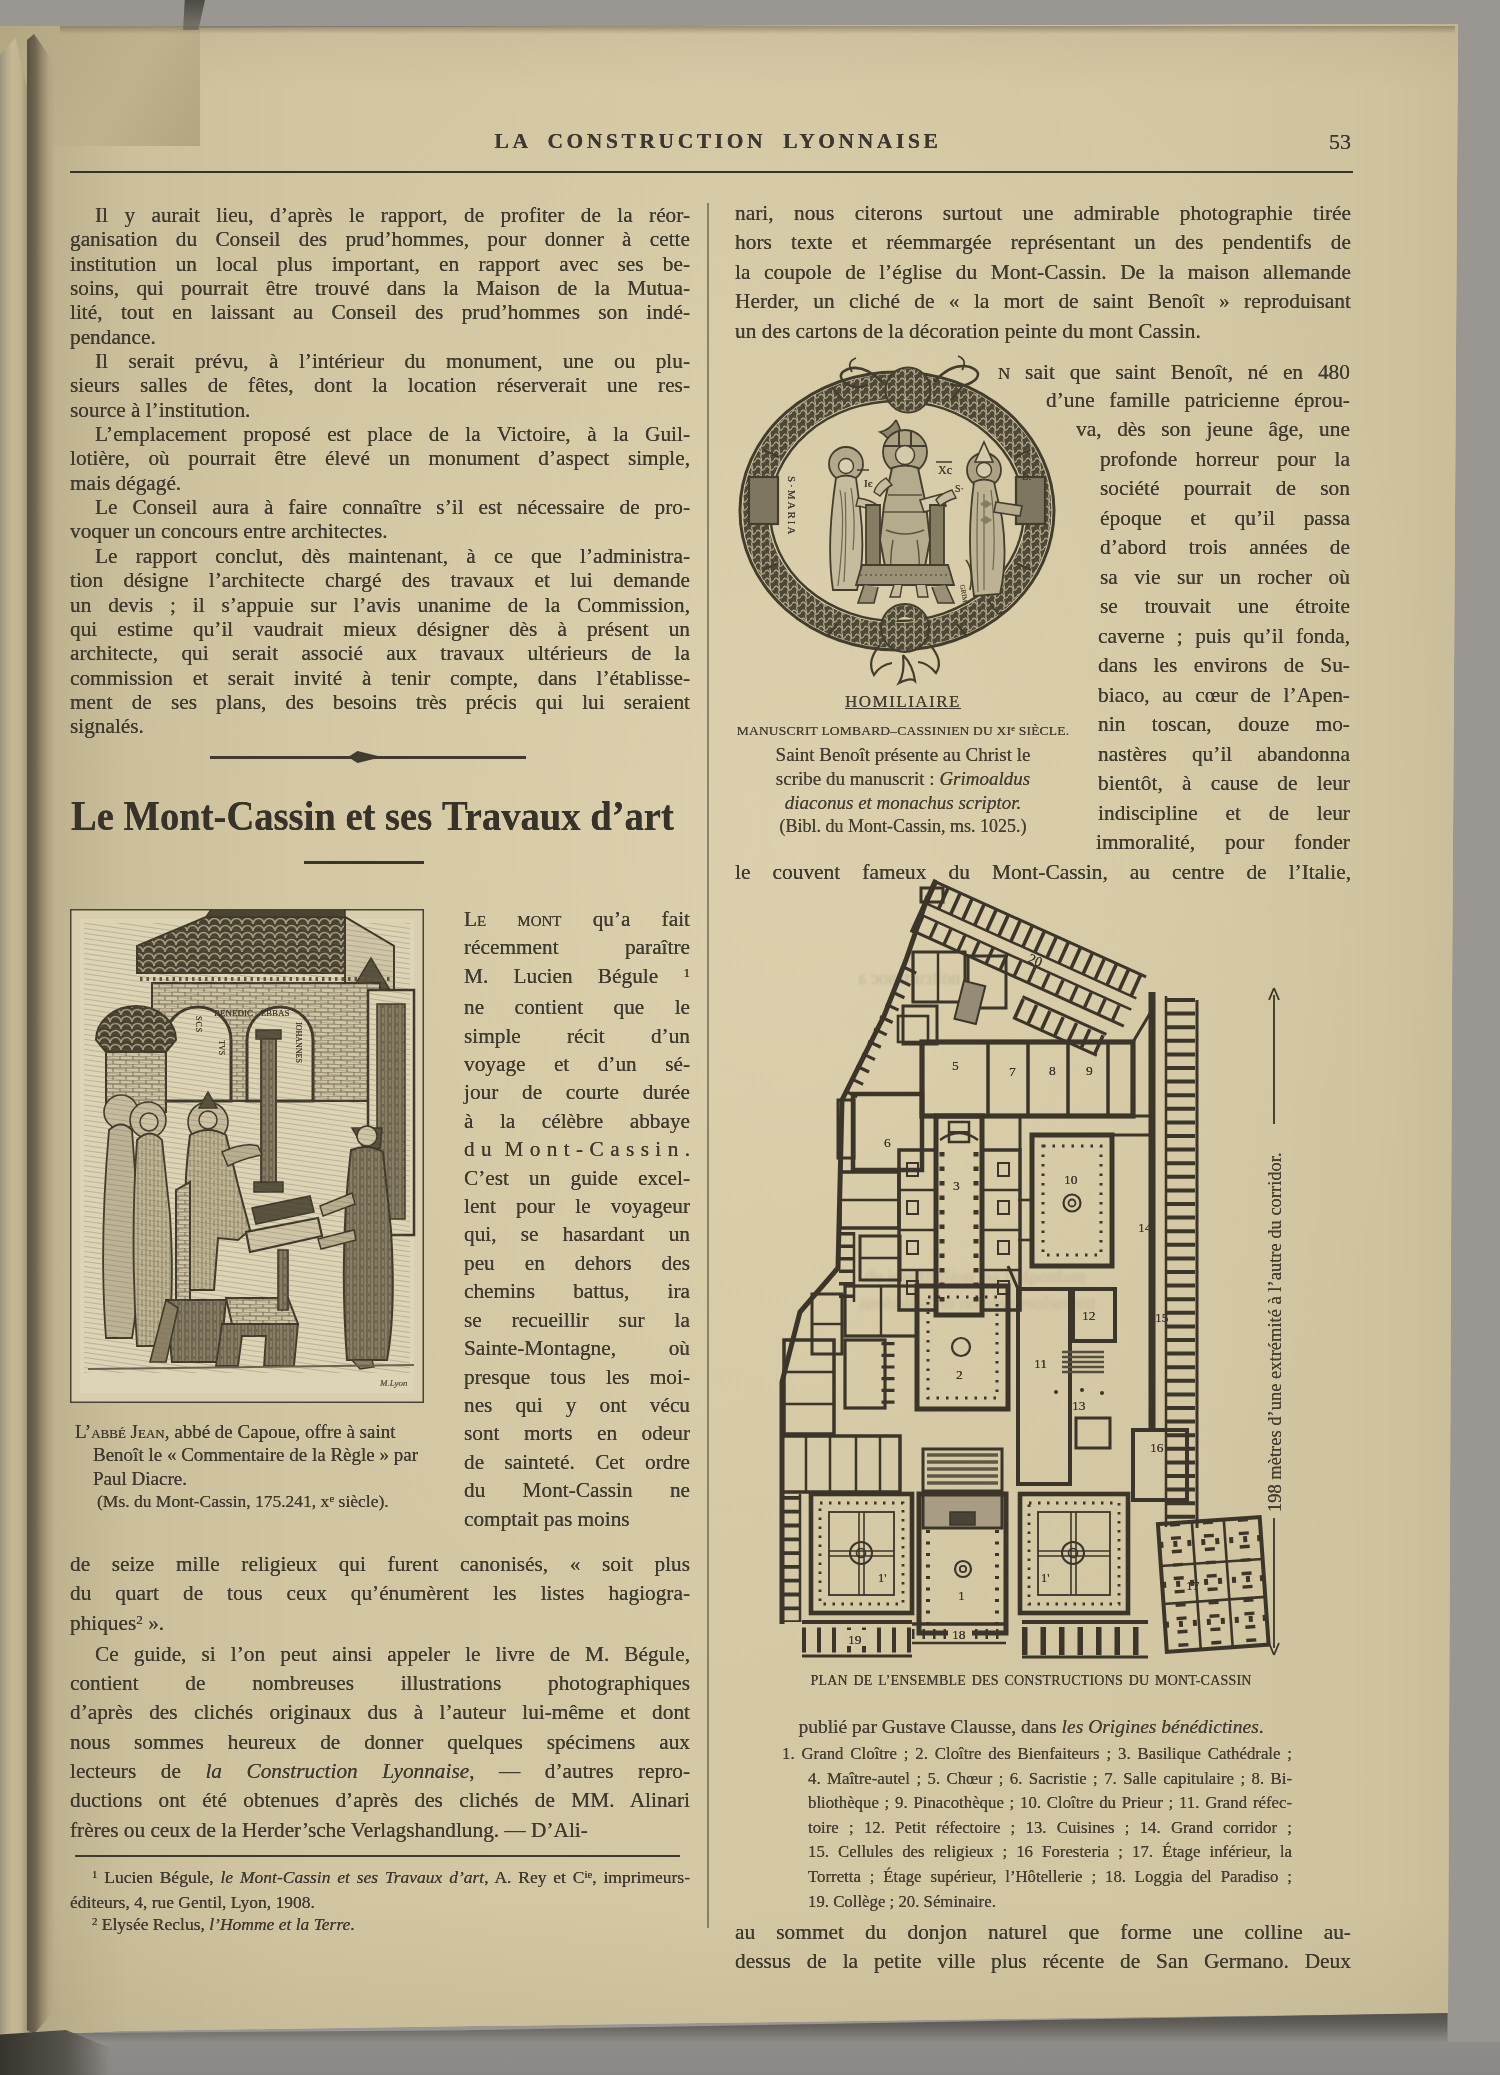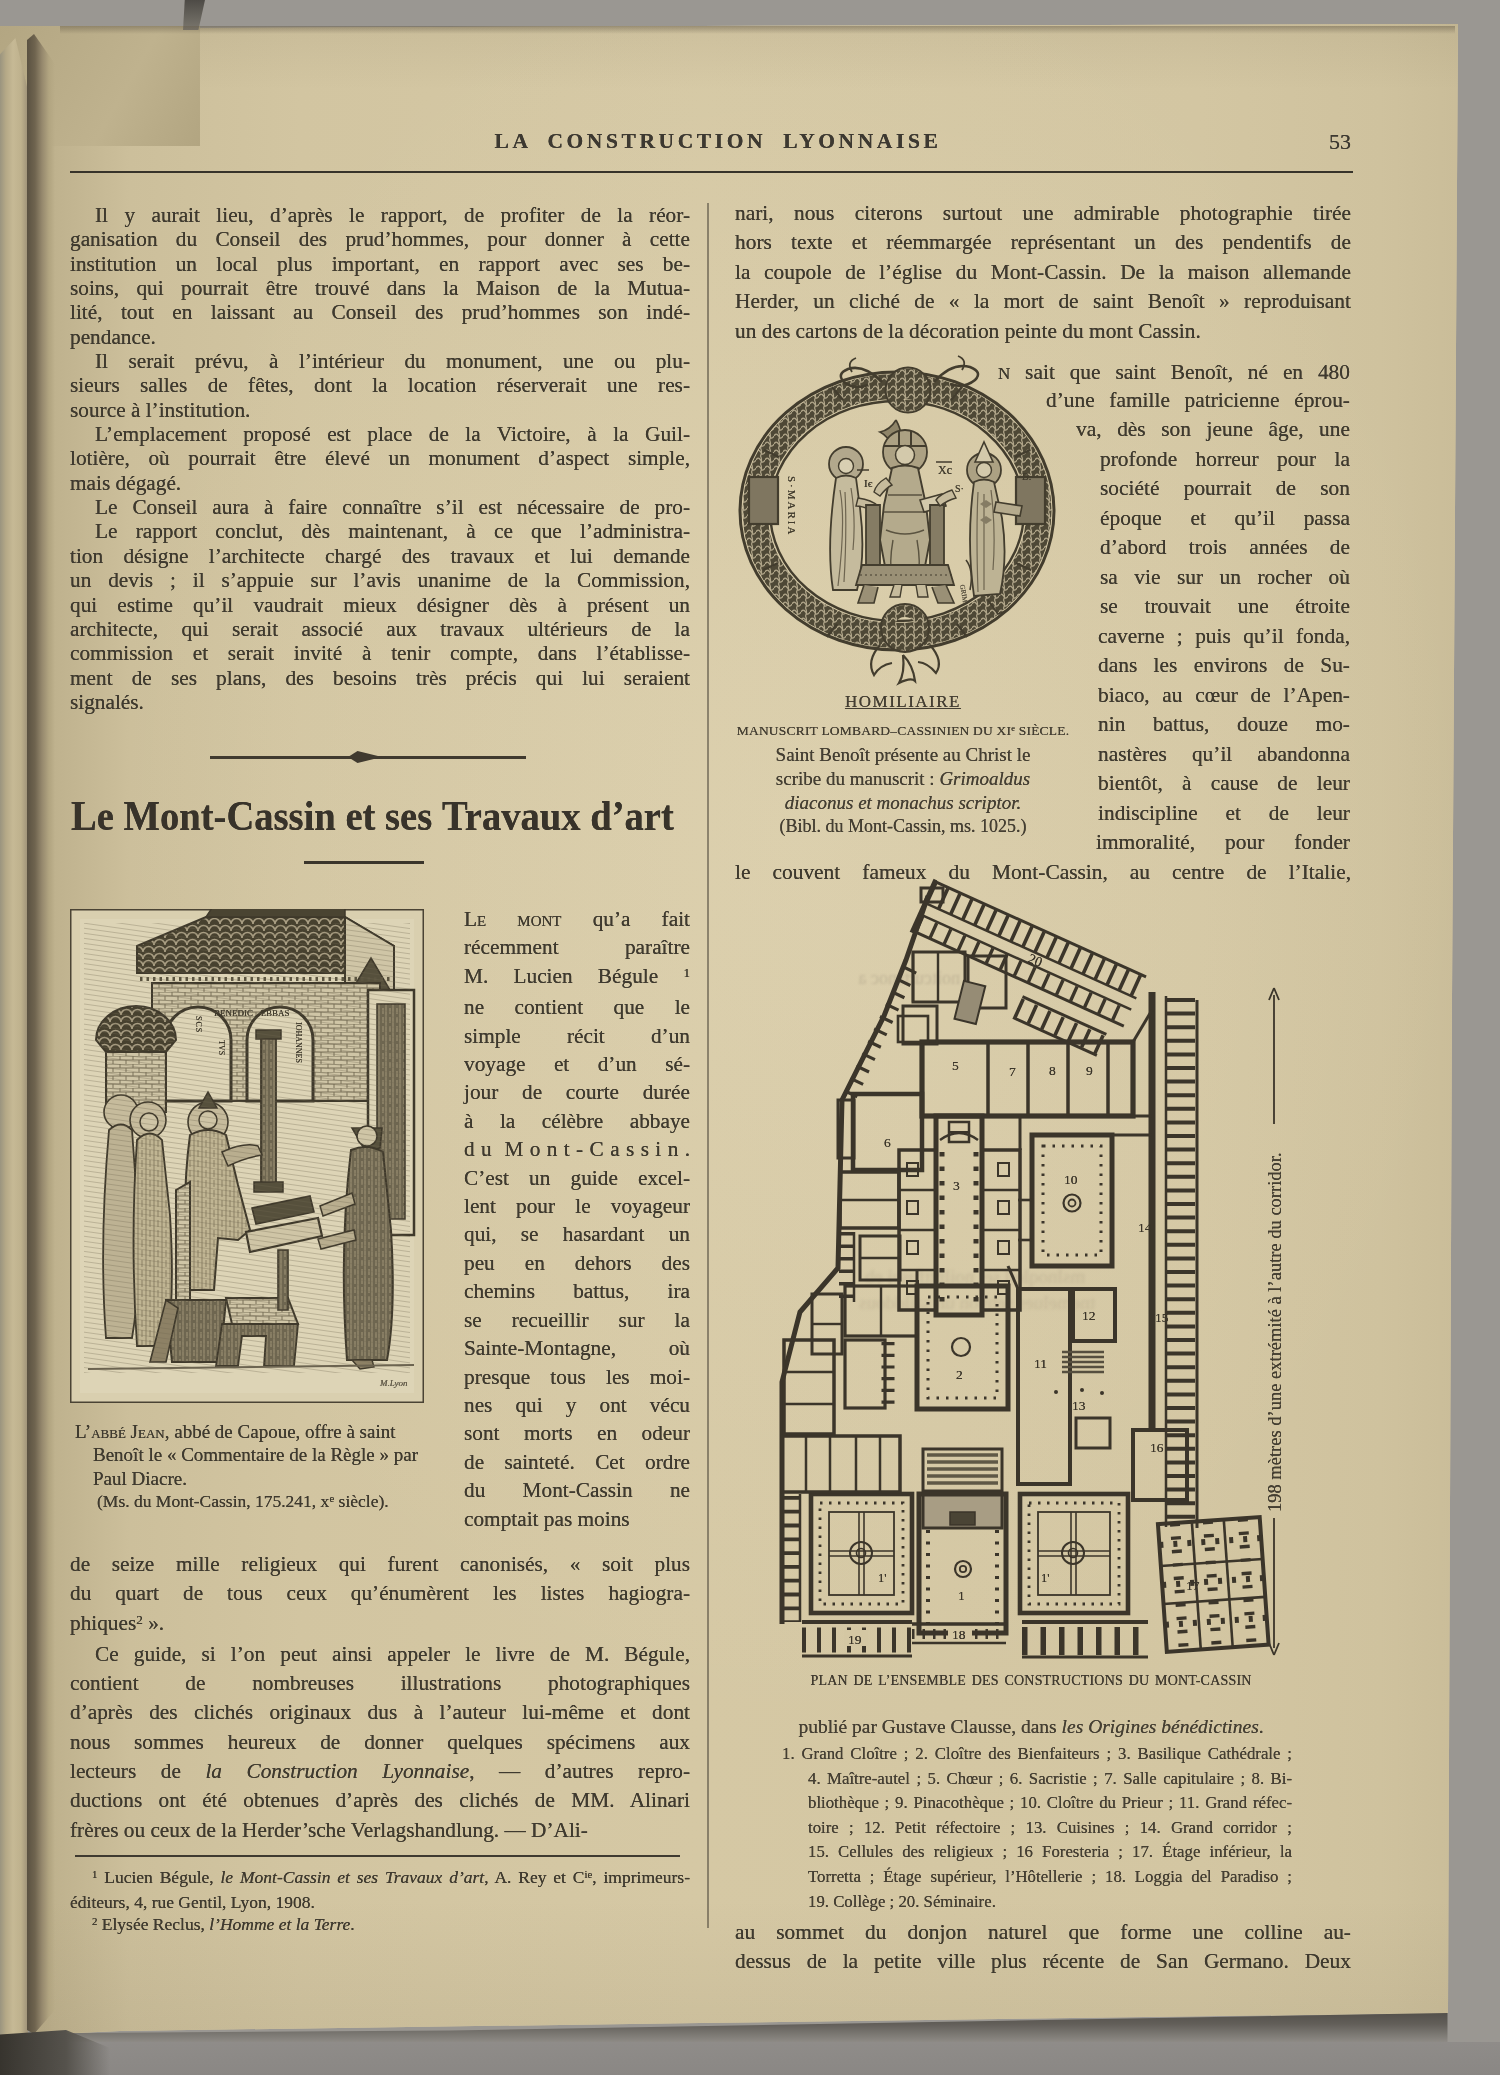--- a/index.html
+++ b/index.html
@@ -61,20 +61,21 @@
     <div class="jl">soins, qui pourrait être trouvé dans la Maison de la Mutua-</div>
     <div class="jl">lité, tout en laissant au Conseil des prud’hommes son indé-</div>
     <div class="ll">pendance.</div>
     <div class="jl ind">Il serait prévu, à l’intérieur du monument, une ou plu-</div>
     <div class="jl">sieurs salles de fêtes, dont la location réserverait une res-</div>
     <div class="ll">source à l’institution.</div>
     <div class="jl ind">L’emplacement proposé est place de la Victoire, à la Guil-</div>
     <div class="jl">lotière, où pourrait être élevé un monument d’aspect simple,</div>
     <div class="ll">mais dégagé.</div>
     <div class="jl ind">Le Conseil aura à faire connaître s’il est nécessaire de pro-</div>
+    <div class="ll">voquer un concours entre architectes.</div>
     <div class="jl ind">Le rapport conclut, dès maintenant, à ce que l’administra-</div>
     <div class="jl">tion désigne l’architecte chargé des travaux et lui demande</div>
     <div class="jl">un devis&nbsp;; il s’appuie sur l’avis unanime de la Commission,</div>
     <div class="jl">qui estime qu’il vaudrait mieux désigner dès à présent un</div>
     <div class="jl">architecte, qui serait associé aux travaux ultérieurs de la</div>
     <div class="jl">commission et serait invité à tenir compte, dans l’établisse-</div>
     <div class="jl">ment de ses plans, des besoins très précis qui lui seraient</div>
     <div class="ll">signalés.</div>
   </div>
 
@@ -344,21 +345,21 @@
   <div class="t jl" style="left:1076px;top:417px;width:274px;font-size:21.4px;">va, dès son jeune âge, une</div>
   <div class="t jl" style="left:1100px;top:446.5px;width:250px;font-size:21.4px;">profonde horreur pour la</div>
   <div class="t jl" style="left:1100px;top:476px;width:250px;font-size:21.4px;">société pourrait de son</div>
   <div class="t jl" style="left:1100px;top:505.5px;width:250px;font-size:21.4px;">époque et qu’il passa</div>
   <div class="t jl" style="left:1100px;top:535px;width:250px;font-size:21.4px;">d’abord trois années de</div>
   <div class="t jl" style="left:1100px;top:564.5px;width:250px;font-size:21.4px;">sa vie sur un rocher où</div>
   <div class="t jl" style="left:1100px;top:594px;width:250px;font-size:21.4px;">se trouvait une étroite</div>
   <div class="t jl" style="left:1098px;top:623.5px;width:252px;font-size:21.4px;">caverne&nbsp;; puis qu’il fonda,</div>
   <div class="t jl" style="left:1098px;top:653px;width:252px;font-size:21.4px;">dans les environs de Su-</div>
   <div class="t jl" style="left:1098px;top:682.5px;width:252px;font-size:21.4px;">biaco, au cœur de l’Apen-</div>
-  <div class="t jl" style="left:1098px;top:712px;width:252px;font-size:21.4px;">nin battus, douze mo-</div>
+  <div class="t jl" style="left:1098px;top:712px;width:252px;font-size:21.4px;">nin toscan, douze mo-</div>
   <div class="t jl" style="left:1098px;top:741.5px;width:252px;font-size:21.4px;">nastères qu’il abandonna</div>
   <div class="t jl" style="left:1098px;top:771px;width:252px;font-size:21.4px;">bientôt, à cause de leur</div>
   <div class="t jl" style="left:1098px;top:800.5px;width:252px;font-size:21.4px;">indiscipline et de leur</div>
   <div class="t jl" style="left:1096px;top:830px;width:254px;font-size:21.4px;">immoralité, pour fonder</div>
 
   <div class="t jl" style="left:735px;top:859.5px;width:616px;font-size:21.4px;">le couvent fameux du Mont-Cassin, au centre de l’Italie,</div>
 
   <div class="t" id="rcap" style="left:733px;top:692px;width:340px;">
     <div class="ctr" style="font-size:17px;letter-spacing:1.5px;color:#453f33;text-decoration:underline;">HOMILIAIRE</div>
     <div style="text-align:center;font-size:13.5px;letter-spacing:.2px;margin-top:11px;color:#453f33;white-space:nowrap;margin-left:-110px;width:560px;">MANUSCRIT LOMBARD–CASSINIEN DU XI<sup>e</sup> SIÈCLE.</div>

